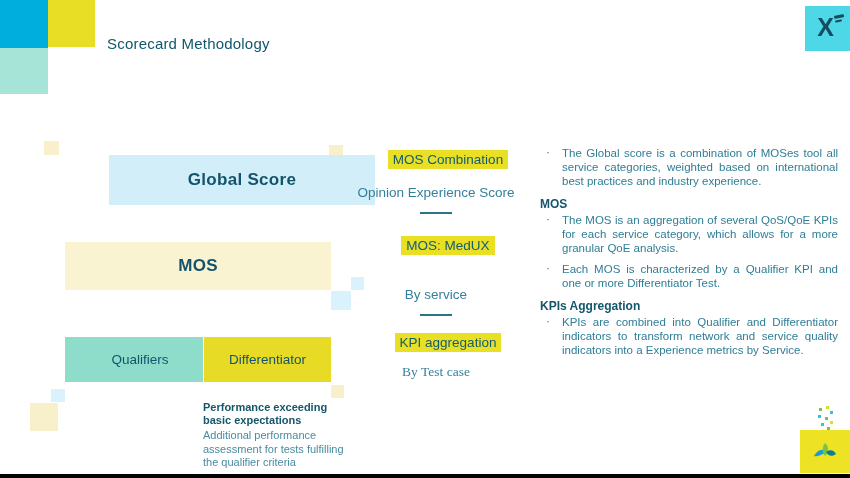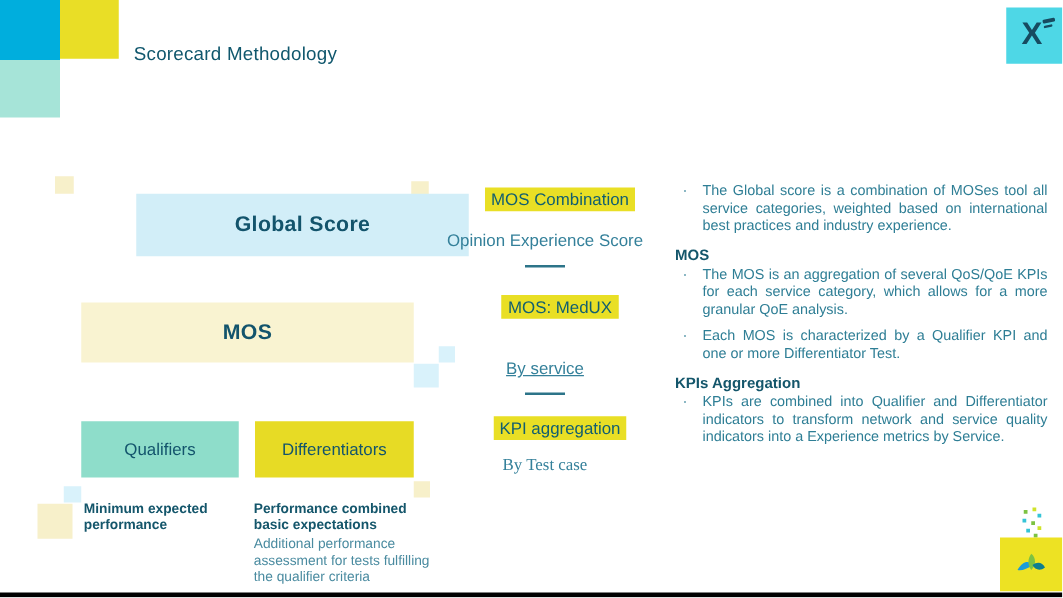--- a/index.html
+++ b/index.html
@@ -45,21 +45,21 @@
   .x-dash1 { left:29px; top:9px;  width:10px; height:2.5px; transform:rotate(-12deg); }
   .x-dash2 { left:30px; top:14px; width:7px;  height:2px;   transform:rotate(-12deg); }
 
   
   .lv { position:absolute; display:flex; align-items:center; justify-content:center;
         color:#13546c; text-align:center; }
   .lv-big   { font-size:17px; font-weight:bold; letter-spacing:.3px; }
   .lv-small { font-size:13.5px; }
   .lv-global { left:77px; top:155px; width:266px; height:50px; background:#d2eef8;margin-left:32px; }
   .lv-mos    { left:65px; top:242px; width:266px; height:48px; background:#f9f3d1; }
-  .lv-qual   { left:65px; top:337px; width:126px; height:45px; background:#8eddca; }
+  .lv-qual   { left:65px; top:337px; width:126px; height:45px; background:#8eddca;padding-left:12px; }
   .lv-diff   { left:204px;top:337px; width:127px; height:45px; background:#e7db25; }
 
   
   .fnote { position:absolute; top:401px; }
   .fnote-qual { left:67px;  width:128px; }
   .fnote-diff { left:203px; width:152px; }
   .fnote h4 { margin:0 0 2px 0; font-size:11px; line-height:13px; font-weight:bold; color:#14566b; }
   .fnote p  { margin:0; font-size:11px; line-height:13.5px; color:#4a8ba0; }
 
   
@@ -67,21 +67,21 @@
   .hl {
     display:inline-block; background:#e9df25; color:#115e70;
     font-size:13.5px; font-weight:normal; line-height:16px; padding:2px 5px 1px;margin-left:24px;
   }
   .mid-sub { position:absolute; left:0; width:168px; font-size:13.5px; color:#34809a; }
   .mid-div { position:absolute; left:68px; width:32px; border-top:2px solid #2c7489; }
   .hl-row1 { position:absolute; left:0; width:168px; top:150px; }
   .sub1    { top:185px; }
   .div1    { top:212px; }
   .hl-row2 { position:absolute; left:0; width:168px; top:236px; line-height:18px; }
-  .sub2    { top:287px;text-decoration:underline; }
+  .sub2    { top:287px; }
   .div2    { top:314px; }
   .hl-row3 { position:absolute; left:0; width:168px; top:333px; }
   .sub3    { top:364px;font-family:Liberation Serif, serif; }
 
   
   .right-col { position:absolute; left:540px; top:146px; width:298px; }
   .rsec { margin-bottom:10px; }
   .rsec h3 { margin:0 0 2px 0; font-size:12px; line-height:13px; font-weight:bold; color:#14566b; }
   .bullet { position:relative; padding-left:22px; margin-bottom:7px; }
   .bullet .dot { position:absolute; left:6px; top:-1px; color:#2e7e95; font-size:12px; }
@@ -122,28 +122,27 @@
   <div class="lv lv-global lv-big">
     <span>Global Score</span>
   </div>
   <div class="lv lv-mos lv-big">
     <span>MOS</span>
   </div>
   <div class="lv lv-qual lv-small">
     <span>Qualifiers</span>
   </div>
   <div class="lv lv-diff lv-small">
-    <span>Differentiators</span>
+    <span>Differentiator</span>
   </div>
 
   <div class="fnote fnote-qual">
-    <h4>Minimum expected performance</h4>
   </div>
   <div class="fnote fnote-diff">
-    <h4>Performance combined basic expectations</h4>
+    <h4>Performance exceeding basic expectations</h4>
     <p>Additional performance assessment for tests fulfilling the qualifier criteria</p>
   </div>
 
   <div class="mid">
     <div class="hl-row1">
       <span class="hl">MOS Combination</span>
     </div>
     <div class="mid-sub sub1">Opinion Experience Score</div>
     <div class="mid-div div1"></div>
 

